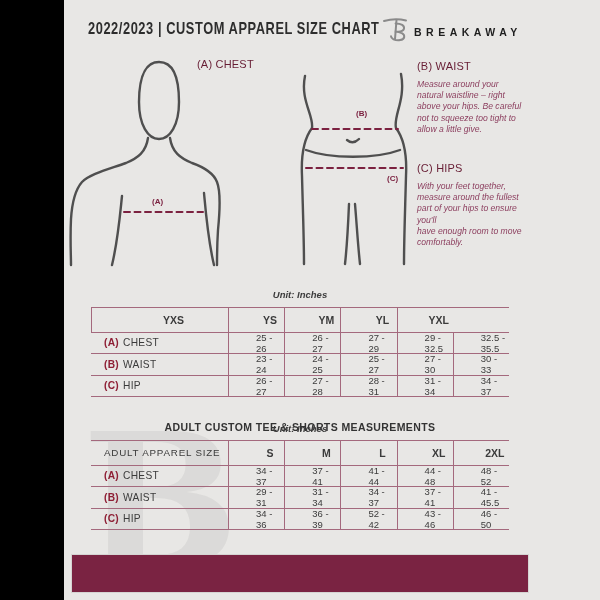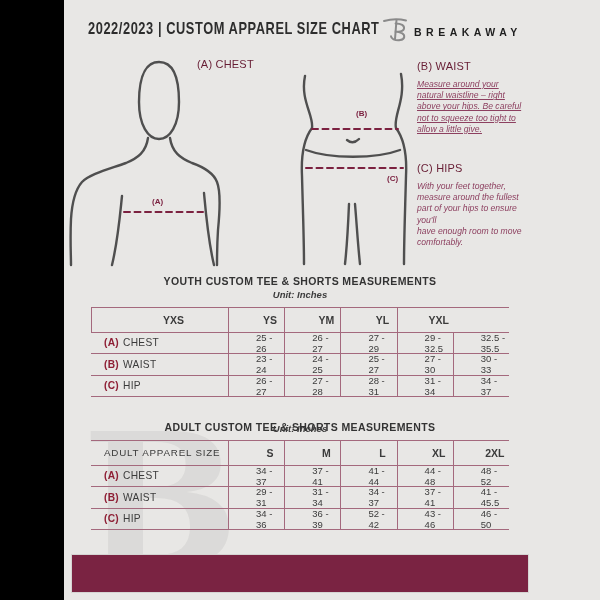--- a/index.html
+++ b/index.html
@@ -91,29 +91,28 @@
         <path class="dash" d="M22 73 L108 73"></path>
         <path class="dash" d="M16 112 L113 112"></path>
       </svg>
       <span class="diag-label" style="left:66px;top:53px;position:absolute;">(B)</span>
       <span class="diag-label" style="left:97px;top:118px;position:absolute;">(C)</span>
     </div>
 
     <div class="sec-h" style="left:133px;top:58px;">(A) CHEST</div>
 
     <div class="sec-h" style="left:353px;top:60px;text-align:center;">(B) WAIST</div>
-    <div class="sec-p" style="left:353px;top:79px;width:106px;text-decoration:underline;">Measure around your natural waistline – right above your hips. Be careful not to squeeze too tight to allow a little give.</div>
+    <div class="sec-p" style="left:353px;top:79px;width:106px;">Measure around your natural waistline – right above your hips. Be careful not to squeeze too tight to allow a little give.</div>
 
     <div class="sec-h" style="left:353px;top:162px;">(C) HIPS</div>
     <div class="sec-p" style="left:353px;top:181px;width:112px;">With your feet together, measure around the fullest part of your hips to ensure you'll
 have enough room to move comfortably.</div>
 
     <div class="watermark">B</div>
 
-    <div class="tbl-title" style="top:275px;">YOUTH CUSTOM TEE &amp; SHORTS MEASUREMENTS</div>
     <div class="tbl-unit" style="top:289px;">Unit: Inches</div>
     <div class="tbl" style="top:307px;">
       <div class="trow head">
         <div class="tc val">YXS</div>
         <div class="tc val">YS</div>
         <div class="tc val">YM</div>
         <div class="tc val">YL</div>
         <div class="tc val">YXL</div>
       </div>
       <div class="trow body">

